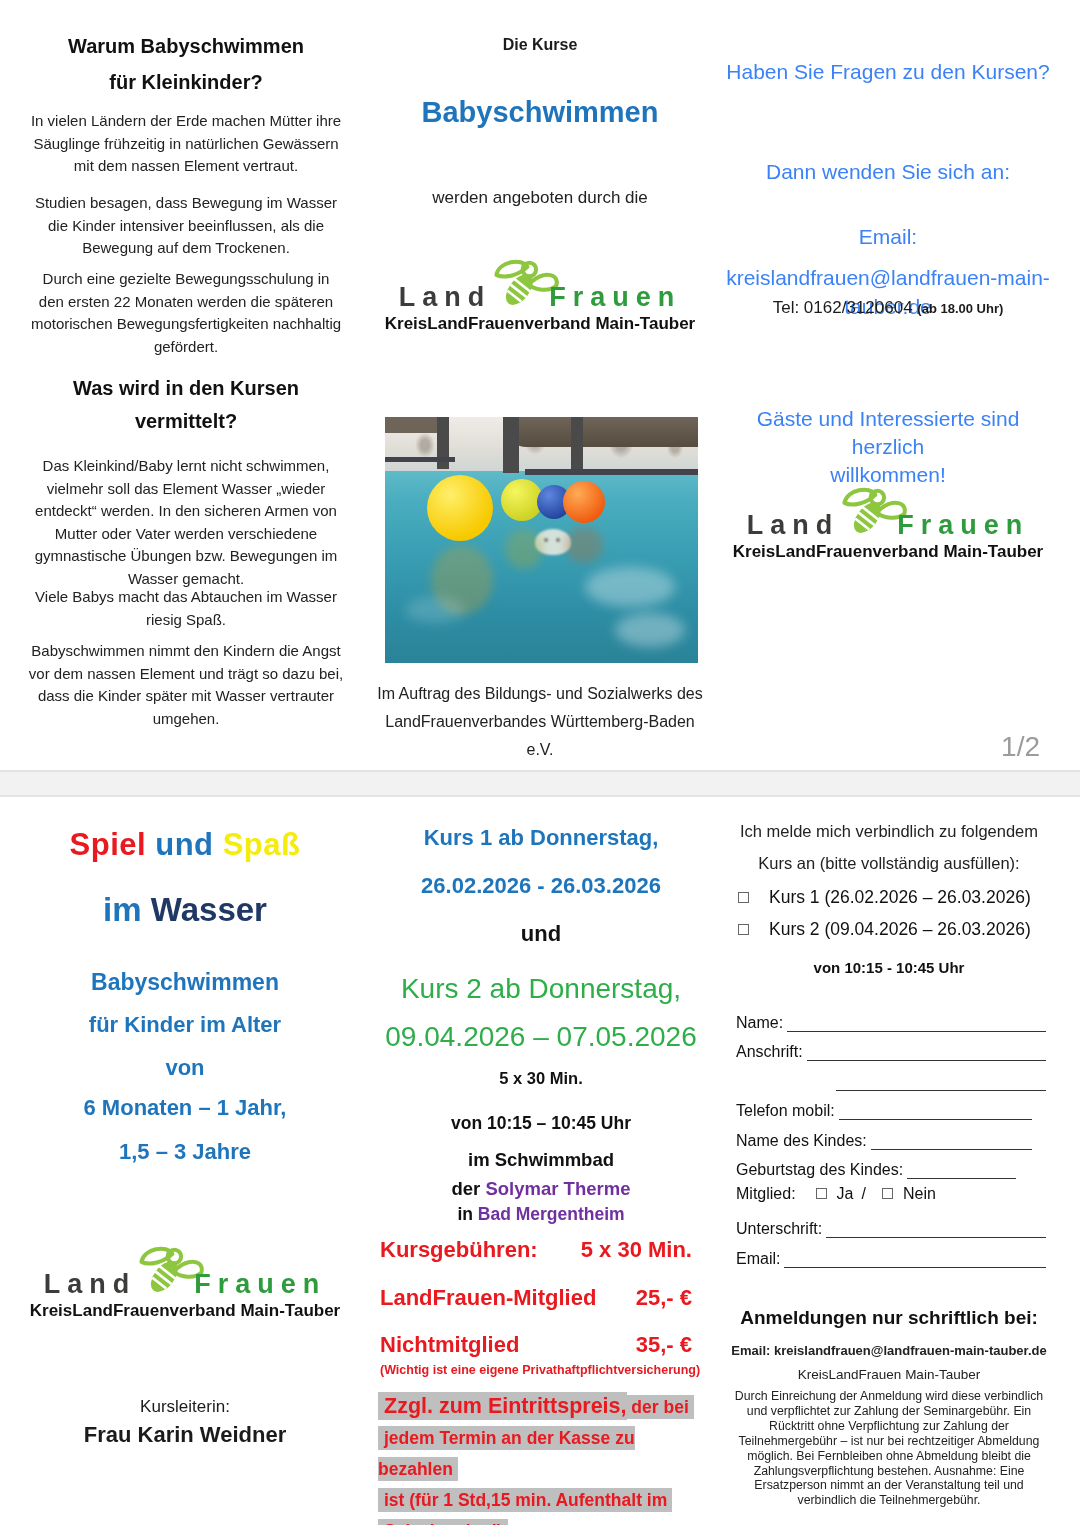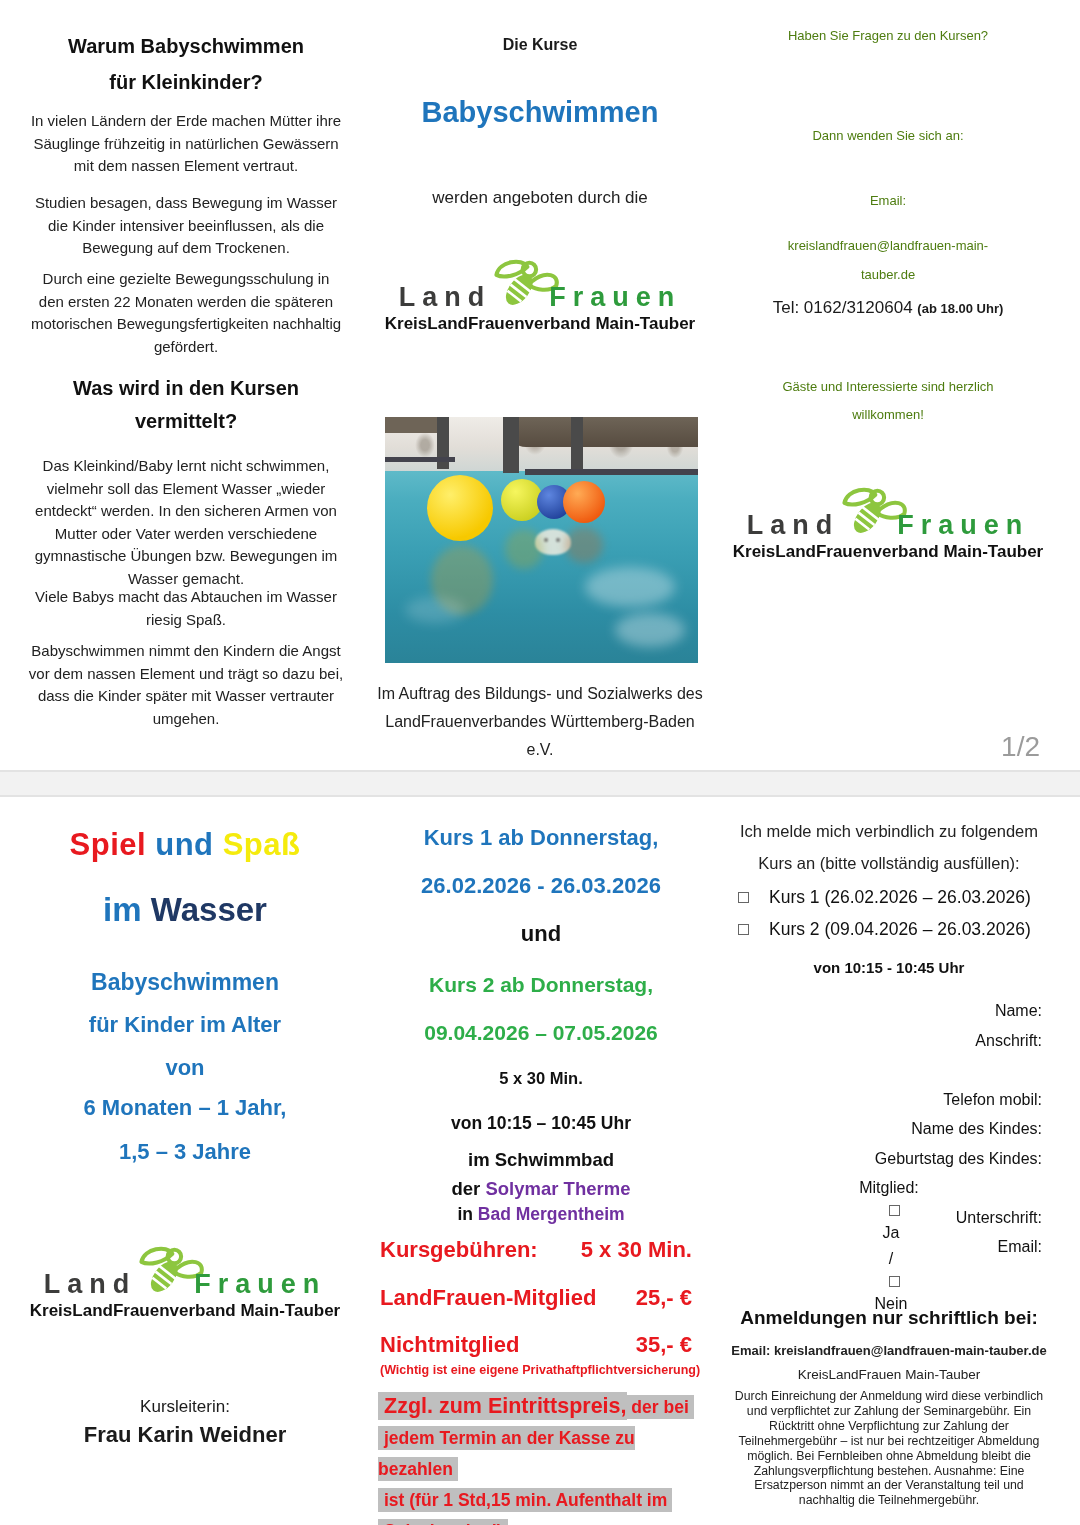--- a/index.html
+++ b/index.html
@@ -16,21 +16,21 @@
 
   .h-black  { font-size:20px; font-weight:bold; line-height:36px; color:#111; }
   .h-black2 { font-size:20px; font-weight:bold; line-height:33px; color:#111; }
   .para     { font-size:15px; line-height:22.5px; color:#222; }
 
   .kicker { font-size:16px; font-weight:bold; }
   .big-blue { font-size:29px; font-weight:bold; color:#1F75BC; }
   .lead { font-size:17px; color:#222; }
   .caption { font-size:16px; line-height:28px; color:#222; }
 
-  .contact-line { font-size:13px; color:#4d7c0f; }
+  .contact-line { font-size:21px; color:#3b82f6;margin-top:32px; }
   .tel-note { font-size:13px; font-weight:bold; }
 
   
   .lf-logo { display:inline-block; text-align:left; }
   .lf-row { display:flex; align-items:flex-end; justify-content:center; }
   .lf-word { font-size:27px; font-weight:600; letter-spacing:7px; line-height:30px; }
   .lf-land { color:#3C3C3B; margin-right:2px; }
   .lf-frauen { color:#2E9B3C; margin-left:-4px; }
   .lf-bee { width:74px; height:66px; margin:0 -8px -4px -6px; flex:0 0 auto; }
   .lf-sub { font-size:17px; font-weight:bold; color:#111; margin-top:2px; letter-spacing:0; }
@@ -72,41 +72,41 @@
   .fun { font-size:31px; font-weight:bold; letter-spacing:.5px; }
   .fun2 { font-size:33px; font-weight:bold; }
   .c-red { color:#E8191F; }
   .c-blue { color:#1F75BC; }
   .c-yellow { color:#F5EB0C; }
   .c-navy { color:#1F3864; }
   .c-purple { color:#7030A0; }
   .blue-line { font-size:22px; font-weight:bold; color:#1F75BC; }
 
   .k-blue  { font-size:22px; font-weight:bold; color:#1F75BC; }
-  .k-green { font-size:21px; font-weight:bold; color:#2EAE49; }
+  .k-green { font-size:28px; font-weight:normal; color:#2EAE49; }
   .k-black { font-size:22px; font-weight:bold; color:#111; }
   .mid-sm  { font-size:16.5px; font-weight:bold; color:#111; }
   .pool    { font-size:18.5px; font-weight:bold; color:#111; }
 
   .fee-row { display:flex; justify-content:space-between; font-size:22px; font-weight:bold; color:#E8191F; padding:0 14px 0 4px; }
   .fee-note { font-size:12.5px; font-weight:bold; color:#E8191F; text-align:left; padding-left:4px; }
   .gray-block { position:absolute; left:2px; right:4px; text-align:left; }
   .gray-block .gl { display:block; line-height:30px; }
   .gray-block .gl > span { background:#BFBFBF; color:#E8191F; font-weight:bold; font-size:17.5px; padding:2px 5px 2px 6px; }
   .gray-block .gl .gl-big { font-size:21.5px; padding-right:0; }
   .gray-block .gl .gl-cont { padding-left:0; }
 
   .intro { font-size:16.5px; color:#222; }
   .opt-row { display:flex; align-items:center; text-align:left; padding-left:24px; font-size:17.5px; color:#111; }
   .cbx { display:inline-block; width:11px; height:11px; border:1.6px solid #666; flex:0 0 auto; }
   .opt-row .cbx { margin-right:20px; }
   .time-sm { font-size:15px; font-weight:bold; color:#111; }
 
   .form { position:absolute; left:22px; right:18px; text-align:left; }
-  .form-row { display:flex; align-items:flex-end; height:29.5px; font-size:16px; color:#111;flex-direction:column; }
+  .form-row { display:flex; align-items:flex-end; height:29.5px; font-size:16px; color:#111; }
   .form-row .lbl { white-space:nowrap; padding-right:4px; }
   .fline { flex:1 1 auto; border-bottom:1.6px solid #333; height:20px; }
   .fline-indent { margin-left:100px; }
   .mit-row { display:flex; align-items:center; gap:8px; }
   .mit-row .cbx { margin:0 2px 0 8px; }
 
   .reg-title { font-size:19px; font-weight:bold; color:#111; }
   .reg-email { font-size:13px; font-weight:bold; color:#222; }
   .reg-org { font-size:13.5px; color:#222; }
   .fineprint { font-size:12.3px; line-height:14.9px; color:#222; }
@@ -380,18 +380,18 @@
       <div class="abs reg-org" style="top:570px; width:100%;">KreisLandFrauen Main-Tauber</div>
 
       <div class="abs fineprint" style="top:592px; width:100%;">
         <div>Durch Einreichung der Anmeldung wird diese verbindlich</div>
         <div>und verpflichtet zur Zahlung der Seminargebühr. Ein</div>
         <div>Rücktritt ohne Verpflichtung zur Zahlung der</div>
         <div>Teilnehmergebühr – ist nur bei rechtzeitiger Abmeldung</div>
         <div>möglich. Bei Fernbleiben ohne Abmeldung bleibt die</div>
         <div>Zahlungsverpflichtung bestehen. Ausnahme: Eine</div>
         <div>Ersatzperson nimmt an der Veranstaltung teil und</div>
-        <div>nachhaltig die Teilnehmergebühr.</div>
+        <div>verbindlich die Teilnehmergebühr.</div>
       </div>
     </div>
   </div>
 
 </div>
 
 </body></html>

